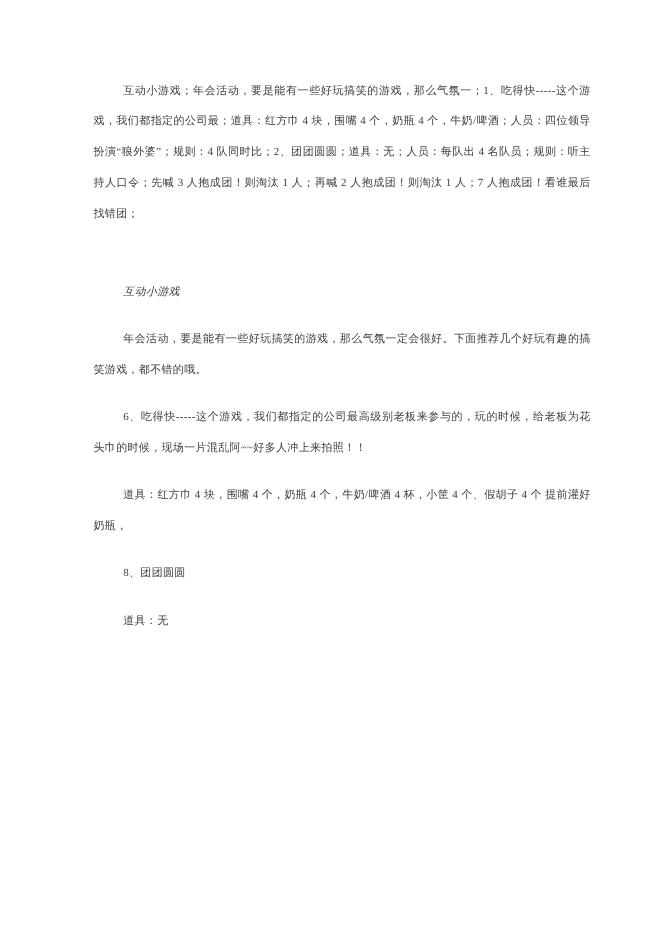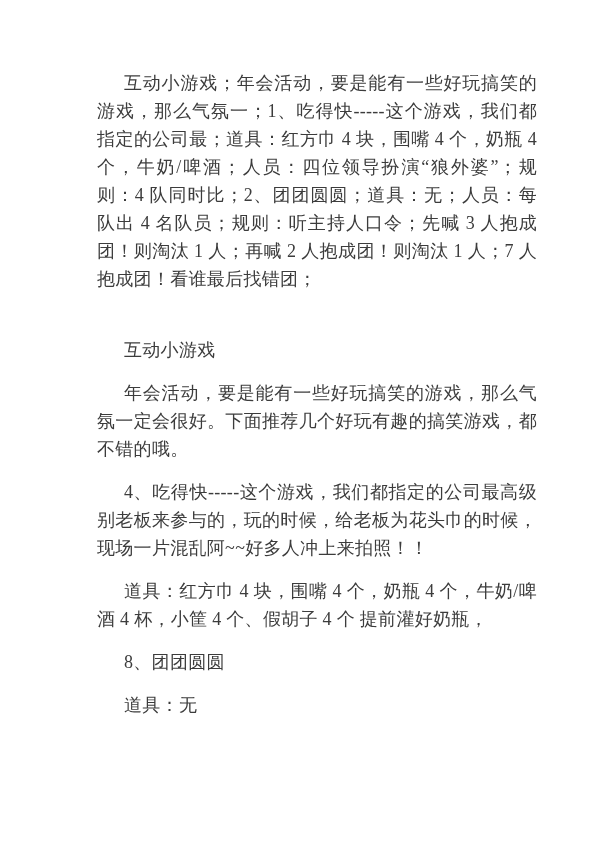--- a/index.html
+++ b/index.html
@@ -15,36 +15,37 @@
     overflow: hidden;
   }
   .page {
     box-sizing: border-box;
     width: 600px;
     height: 849px;
     padding: 69px 63px 20px 85px;
     background: #ffffff;
   }
   .para {
-    margin: 0 0 15px 12px;
-    font-size: 18px;
+    margin: 0 0 15px 0;
+    font-size: 10px;
     line-height: 28px;
     letter-spacing: 0.3px;
     text-align: justify;
     text-indent: 27px;
     word-break: break-all;
   }
   .section-title {
     margin-top: 43px;
+    font-style: italic;
   }
 </style>
 </head>
 <body>
 
 <div class="page">
   <p class="para">互动小游戏；年会活动，要是能有一些好玩搞笑的游戏，那么气氛一；1、吃得快-----这个游戏，我们都指定的公司最；道具：红方巾 4 块，围嘴 4 个，奶瓶 4 个，牛奶/啤酒；人员：四位领导扮演“狼外婆”；规则：4 队同时比；2、团团圆圆；道具：无；人员：每队出 4 名队员；规则：听主持人口令；先喊 3 人抱成团！则淘汰 1 人；再喊 2 人抱成团！则淘汰 1 人；7 人抱成团！看谁最后找错团；</p>
   <p class="para section-title">互动小游戏</p>
   <p class="para">年会活动，要是能有一些好玩搞笑的游戏，那么气氛一定会很好。下面推荐几个好玩有趣的搞笑游戏，都不错的哦。</p>
-  <p class="para">4、吃得快-----这个游戏，我们都指定的公司最高级别老板来参与的，玩的时候，给老板为花头巾的时候，现场一片混乱阿~~好多人冲上来拍照！！</p>
+  <p class="para">6、吃得快-----这个游戏，我们都指定的公司最高级别老板来参与的，玩的时候，给老板为花头巾的时候，现场一片混乱阿~~好多人冲上来拍照！！</p>
   <p class="para">道具：红方巾 4 块，围嘴 4 个，奶瓶 4 个，牛奶/啤酒 4 杯，小筐 4 个、假胡子 4 个 提前灌好奶瓶，</p>
   <p class="para">8、团团圆圆</p>
   <p class="para">道具：无</p>
 </div>
 
 </body></html>

